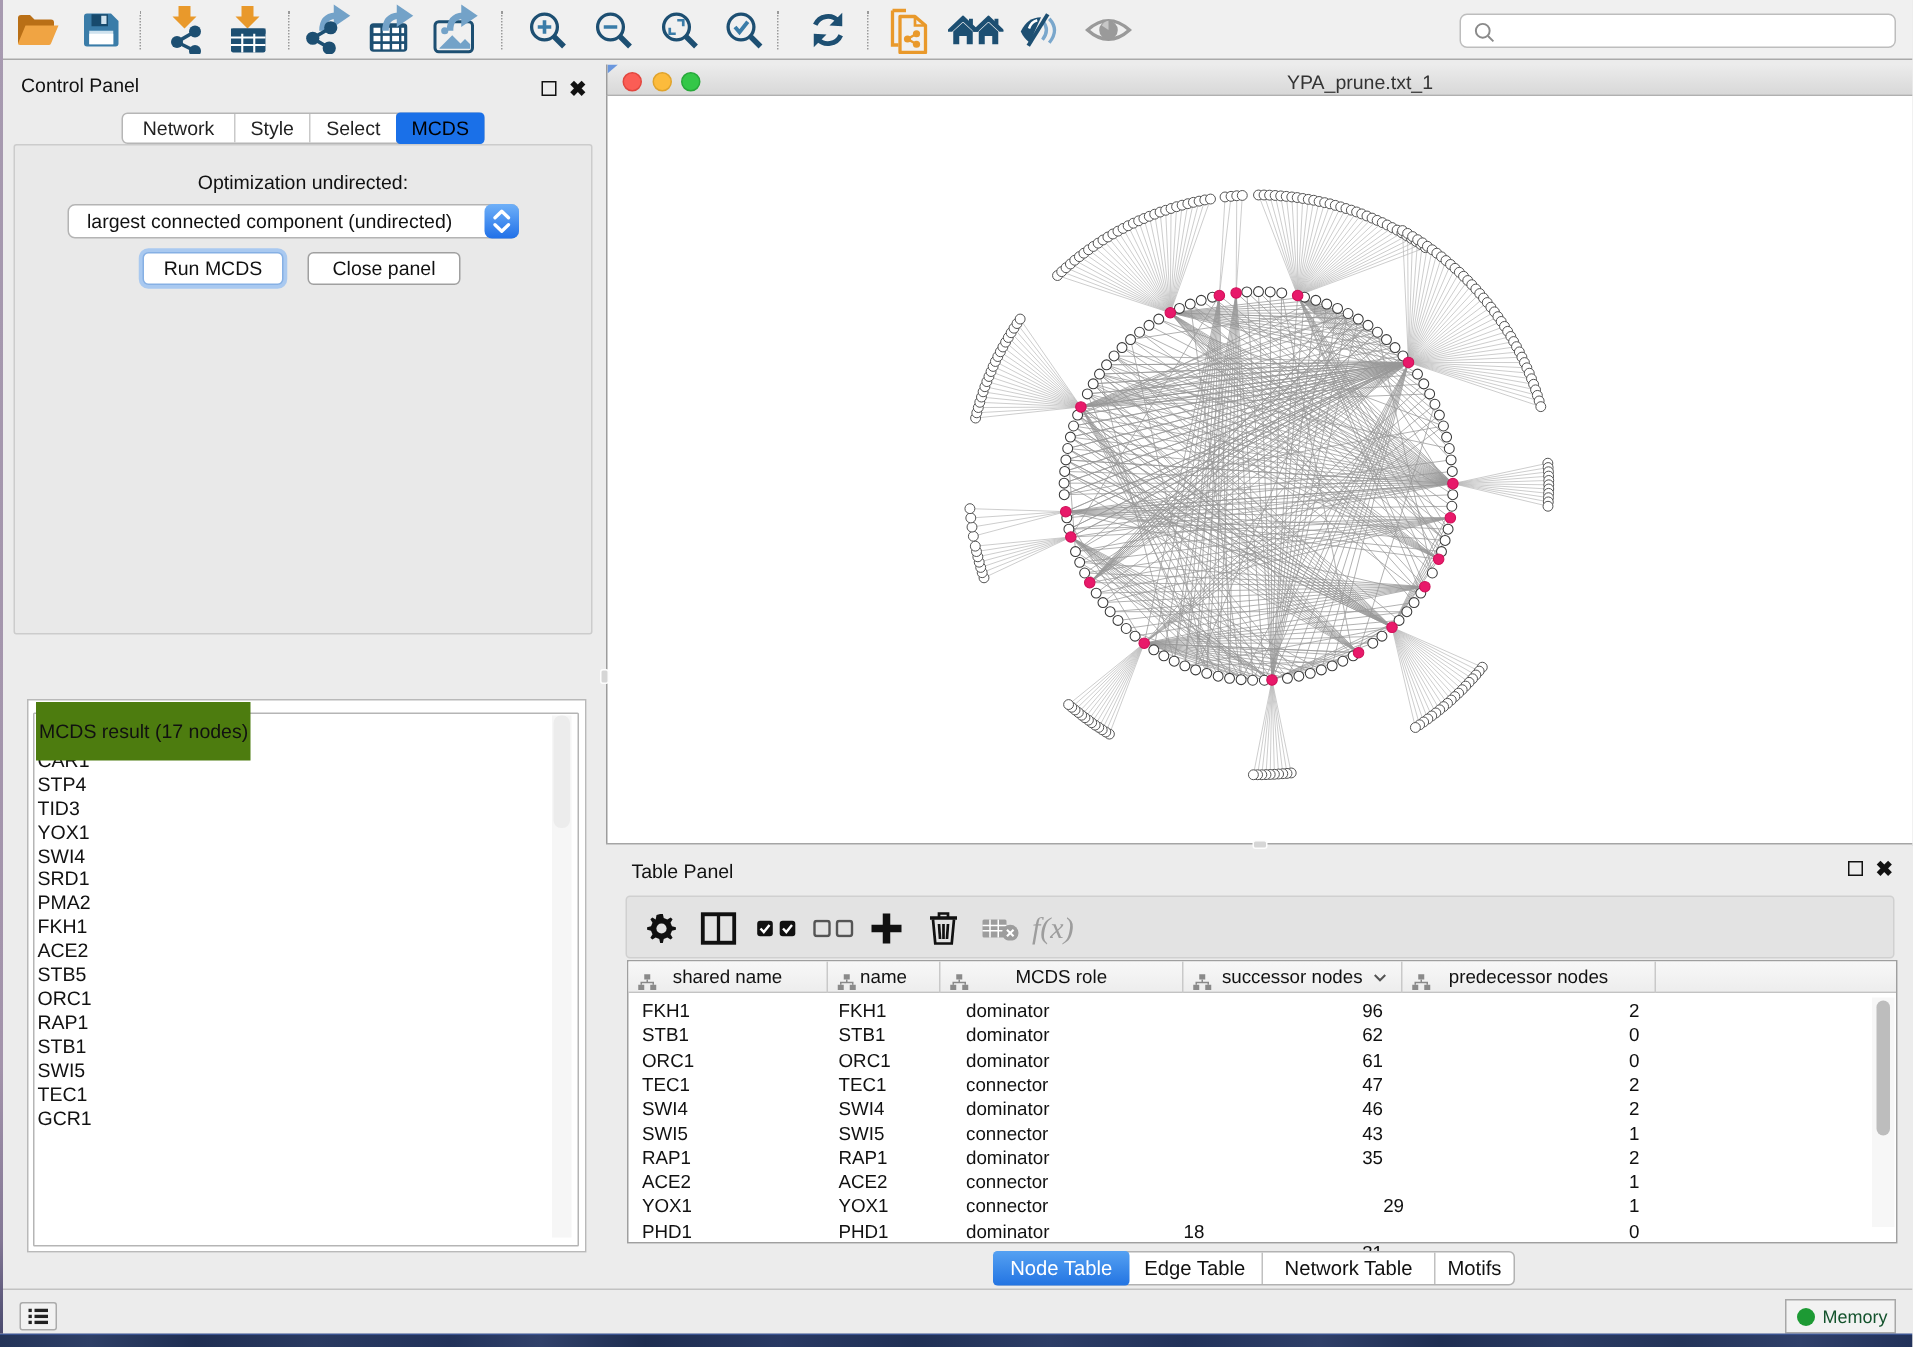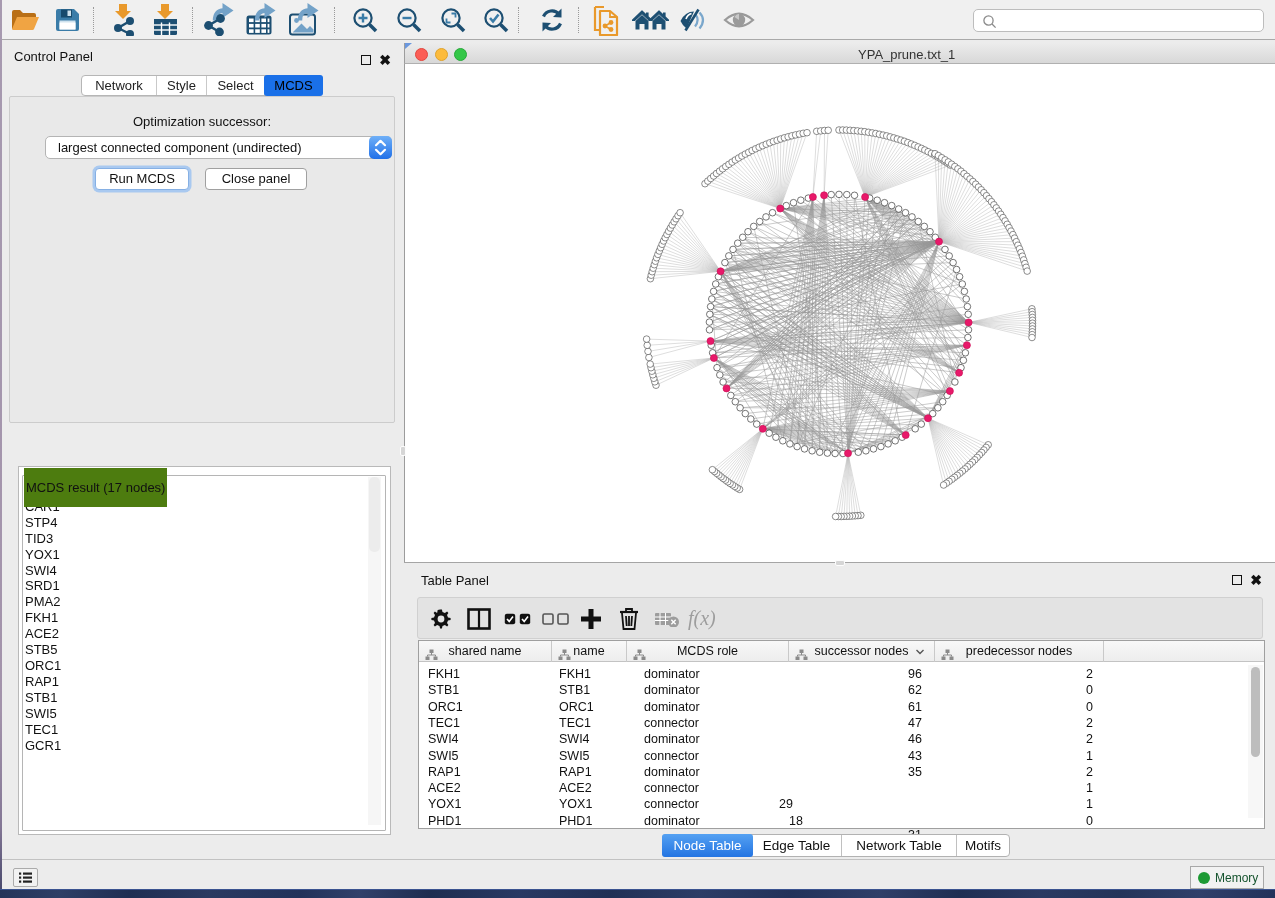--- a/index.html
+++ b/index.html
@@ -22,21 +22,21 @@
 .wsq { display:inline-block; width:10px; height:10px; border:1.5px solid #111; vertical-align:middle; }
 .wx { display:inline-block; margin-left:8px; font-size:14px; font-weight:bold; color:#111; vertical-align:middle; }
 
 #tabs { position:absolute; left:79px; top:34px; height:21px; display:flex; border:1px solid #b6b6b6; border-radius:4px; background:#fff; font-size:13px; }
 #tabs .tab { width:74px; height:19px; line-height:19px; text-align:center; color:#222; border-right:1px solid #c9c9c9; }
 #tabs .tab:last-child { border-right:none; }
 #tabs .sel { background:#1a70e8; color:#000000; border-radius:3px; margin:-1px; height:21px; line-height:21px; border-right:none; }
 
 #subpanel { position:absolute; left:7px; top:55px; width:386px; height:327px; background:#e9e9e9; border:1px solid #cccccc; border-radius:2px; }
 #optlabel { position:absolute; left:0; top:17px; width:100%; text-align:center; font-size:13px; color:#111; }
-#combo { position:absolute; left:35px; top:39px; width:347px; height:23px; background:#fff; border:1px solid #b4b4b4; border-radius:5px; font-size:13px; color:#111; line-height:21px; padding-left:12px; }
+#combo { position:absolute; left:35px; top:39px; width:301px; height:23px; background:#fff; border:1px solid #b4b4b4; border-radius:5px; font-size:13px; color:#111; line-height:21px; padding-left:12px; }
 #combo .stepper { position:absolute; right:-1px; top:-1px; width:23px; height:23px; border-radius:5px; background:linear-gradient(#6fb0f8,#2070e8); }
 .btnrow { position:absolute; top:71px; left:0; width:100%; }
 .mbtn { position:absolute; height:22px; background:#fff; border:1px solid #a0a0a0; border-radius:4px; font-size:13px; color:#111; text-align:center; line-height:20px; }
 #runbtn { left:85px; width:94px; box-shadow:0 0 0 2.5px #a9c9f0; border-color:#86b0e4; }
 #closebtn { left:195px; width:102px; }
 
 #mcdsbox { position:absolute; left:16px; top:425px; width:373px; height:369px; background:#fff; border:1px solid #b9b9b9; }
 #mcdstitle { position:absolute; left:5px; top:1px; font-size:13px; color:#111; background:#4d7c0f; padding:12px 2px; z-index:2; }
 #mcdsgroove { position:absolute; left:3px; top:8px; right:4px; bottom:3px; border:1px solid #b5b5b5; border-radius:1px; }
 #mcdslist { position:absolute; left:6px; top:16px; font-size:13px; color:#111; line-height:15.9px; }
@@ -238,21 +238,21 @@
 <div id="cpanel" class="abs">
   <div class="title">Control Panel</div>
   <div class="wicons"><span class="wsq"></span><span class="wx">✖</span></div>
   <div id="tabs">
     <div class="tab" style="width:75px;">Network</div>
       <div class="tab" style="width:50px;">Style</div>
       <div class="tab" style="width:58px;">Select</div>
       <div class="tab sel" style="width:59px;">MCDS</div>
   </div>
   <div id="subpanel">
-    <div id="optlabel">Optimization successor:</div>
+    <div id="optlabel">Optimization undirected:</div>
     <div id="combo">largest connected component (undirected)
       <div class="stepper"><svg width="23" height="23" viewBox="0 0 23 23">
             <path d="M7 9.2 L11.5 4.8 L16 9.2" fill="none" stroke="#fff" stroke-width="2.2" stroke-linecap="round" stroke-linejoin="round"></path>
             <path d="M7 13.8 L11.5 18.2 L16 13.8" fill="none" stroke="#fff" stroke-width="2.2" stroke-linecap="round" stroke-linejoin="round"></path>
           </svg></div>
     </div>
     <div class="btnrow">
       <div class="mbtn" id="runbtn">Run MCDS</div>
       <div class="mbtn" id="closebtn">Close panel</div>
     </div>
@@ -1282,21 +1282,21 @@
 <span class="tc" style="left:9px;">ACE2</span>
         <span class="tc" style="left:140px;">ACE2</span>
 <span class="tc" style="left:225px;">connector</span>
         <span class="tc" style="left:370px; width:133px; text-align:right;margin-top:47px;">31</span>
 <span class="tc" style="left:516px; width:158px; text-align:right;">1</span>
       </div>
       <div class="trow" style="left:0; top:156.4px; width:845px;">
 <span class="tc" style="left:9px;">YOX1</span>
         <span class="tc" style="left:140px;">YOX1</span>
 <span class="tc" style="left:225px;">connector</span>
-        <span class="tc" style="left:360px; width:133px; ">29</span>
+        <span class="tc" style="left:384px; width:133px; text-align:right;">29</span>
 <span class="tc" style="left:516px; width:158px; text-align:right;">1</span>
       </div>
       <div class="trow" style="left:0; top:172.7px; width:845px;">
 <span class="tc" style="left:9px;">PHD1</span>
         <span class="tc" style="left:140px;">PHD1</span>
 <span class="tc" style="left:225px;">dominator</span>
         <span class="tc" style="left:370px; width:133px; text-align:left;">18</span>
 <span class="tc" style="left:516px; width:158px; text-align:right;">0</span>
       </div>
     <div id="tsb">

